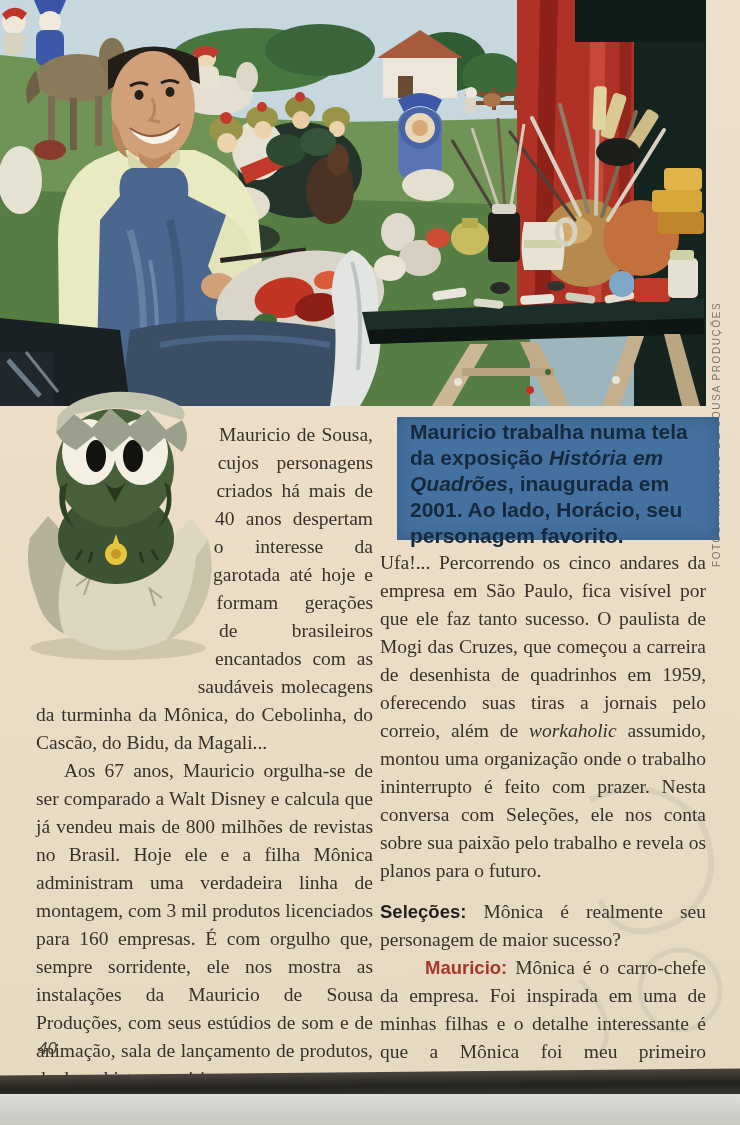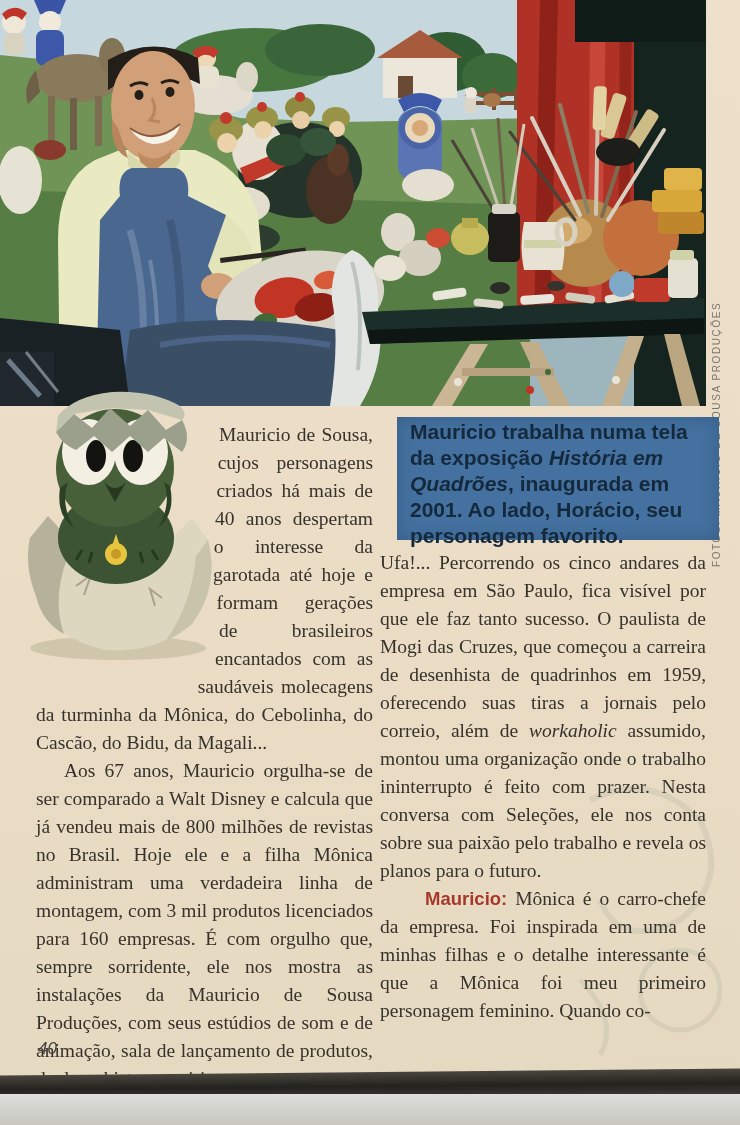--- a/index.html
+++ b/index.html
@@ -318,20 +318,21 @@
     </div>
 
     <div class="col col-left">
       <div class="wrap-spacer"></div>
       <p>Mauricio de Sousa, cujos personagens criados há mais de 40 anos despertam o interesse da garotada até hoje e formam gerações de brasileiros encantados com as saudáveis molecagens da turminha da Mônica, do Cebolinha, do Cascão, do Bidu, da Magali...</p>
       <p class="indent">Aos 67 anos, Mauricio orgulha-se de ser comparado a Walt Disney e calcula que já vendeu mais de 800 milhões de revistas no Brasil. Hoje ele e a filha Mônica administram uma verdadeira linha de montagem, com 3 mil produtos licenciados para 160 empresas. É com orgulho que, sempre sorridente, ele nos mostra as instalações da Mauricio de Sousa Produções, com seus estúdios de som e de animação, sala de lançamento de produtos, de desenhistas, roteiristas.</p>
     </div>
 
     <div class="col col-right">
       <p><span>Ufa!... Percorrendo os cinco andares da empresa em São Paulo, fica visível por que ele faz tanto sucesso. O paulista de Mogi das Cruzes, que começou a carreira de desenhista de quadrinhos em 1959, oferecendo suas tiras a jornais pelo correio, além de </span><i>workaholic</i><span> assumido, montou uma organização onde o trabalho ininterrupto é feito com prazer. Nesta conversa com Seleções, ele nos conta sobre sua paixão pelo trabalho e revela os planos para o futuro.</span></p>
+      <p class="gap-top"><b class="qa-label q-label">Seleções:</b><span> Mônica é realmente seu personagem de maior sucesso?</span></p>
       <p><b class="qa-label a-label">Mauricio:</b><span> Mônica é o carro-chefe da empresa. Foi inspirada em uma de minhas filhas e o detalhe interessante é que a Mônica foi meu primeiro personagem feminino. Quando co-</span></p>
     </div>
 
     <div class="page-number">40</div>
 
     <svg class="ghost" viewBox="0 0 175 300">
       <path d="M30,40 Q90,10 140,60 Q170,120 120,160 Q60,190 40,140" stroke="#5a7a6a" stroke-width="6" fill="none"></path>
       <circle cx="120" cy="230" r="40" stroke="#5a7a6a" stroke-width="5" fill="none"></circle>
       <path d="M20,220 Q60,260 40,295" stroke="#5a7a6a" stroke-width="5" fill="none"></path>
     </svg>

